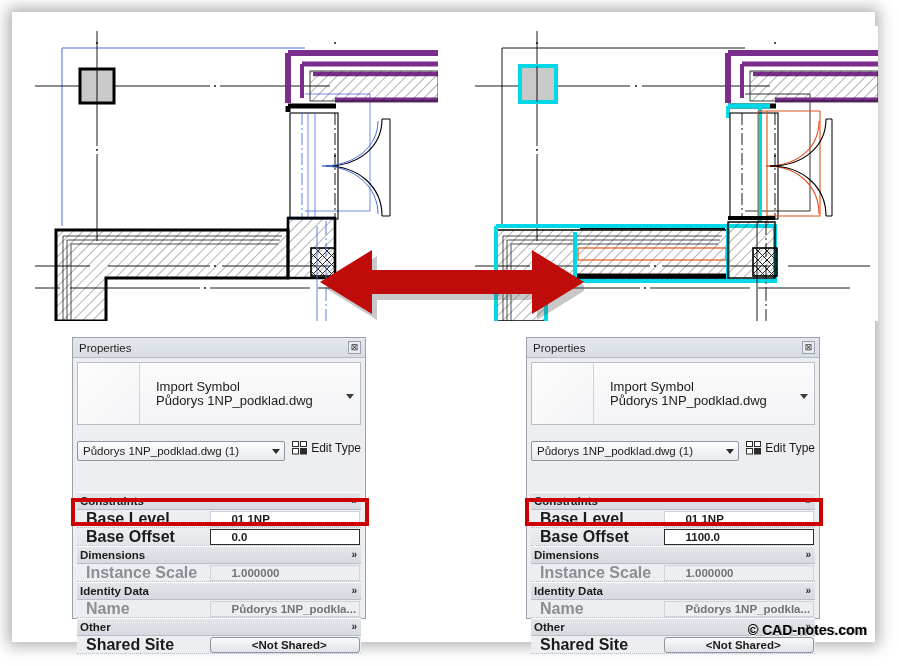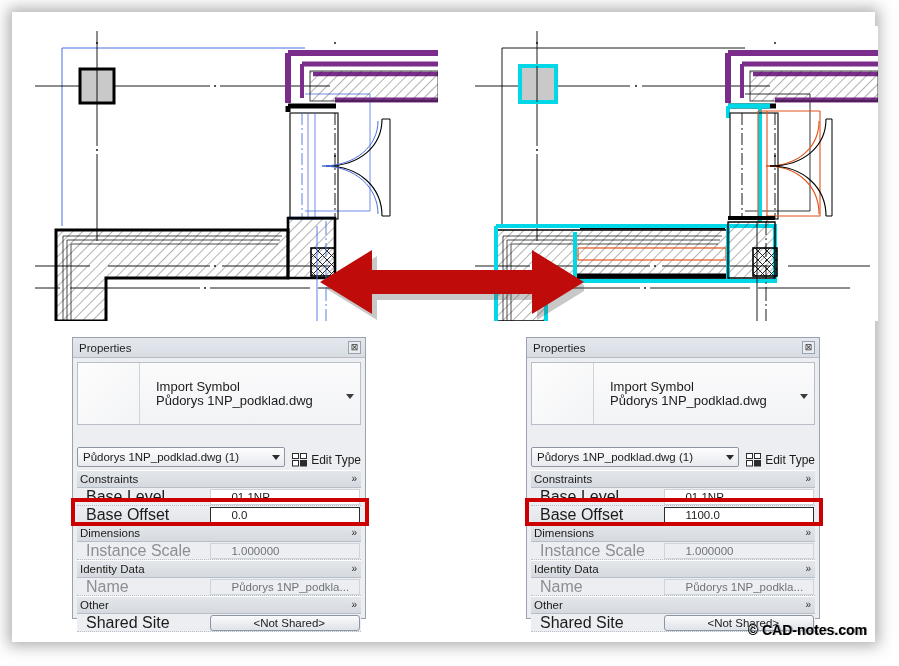--- a/index.html
+++ b/index.html
@@ -93,22 +93,22 @@
   }
   .preview-caret {
     position: absolute; right: 6px; top: 50%;
     width: 0; height: 0;
     border-left: 4px solid transparent;
     border-right: 4px solid transparent;
     border-top: 5px solid #3c3c3c;
   }
 
   .type-row {
-    display: flex; align-items: flex-end;
-    margin-top: 4px;
+    display: flex; align-items: flex-start;
+    margin-top: 16px;
     height: 38px;
   }
   .type-select {
     flex: 1;
     height: 20px;
     background: linear-gradient(to bottom,#fdfdfe 0%,#e8eaee 100%);
     border: 1px solid #8e96a1;
     border-radius: 2px;
     display: flex; align-items: center;
     padding: 0 4px 0 5px;
@@ -126,21 +126,21 @@
   }
   .edit-type {
     display: flex; align-items: center;
     margin-left: 7px;
     white-space: nowrap;
     font-size: 12px;
   }
   .edit-type-icon { margin-right: 4px; display:block; }
 
   
-  .ptable { margin-top: 3px; }
+  .ptable { margin-top: 13px; font-weight: bold; }
   .group-head {
     background: linear-gradient(to bottom,#e3e6ea 0%,#d6dae0 100%);
     border-top: 1px solid #ffffff;
     border-bottom: 1px solid #b8bec6;
     height: 16px;
     display: flex; align-items: center;
     padding: 0 4px 0 3px;
     font-size: 11.5px;
   }
   .group-head .gname { flex: 1; }

